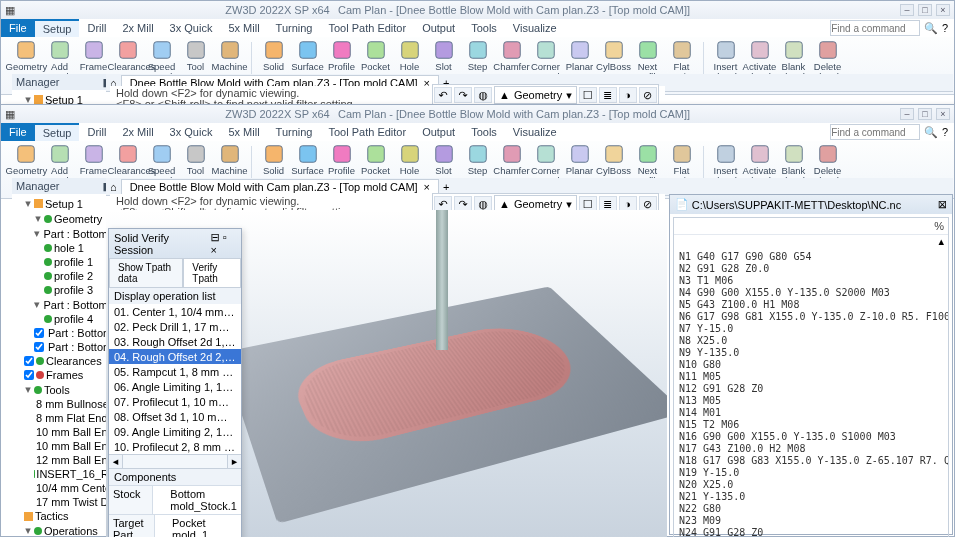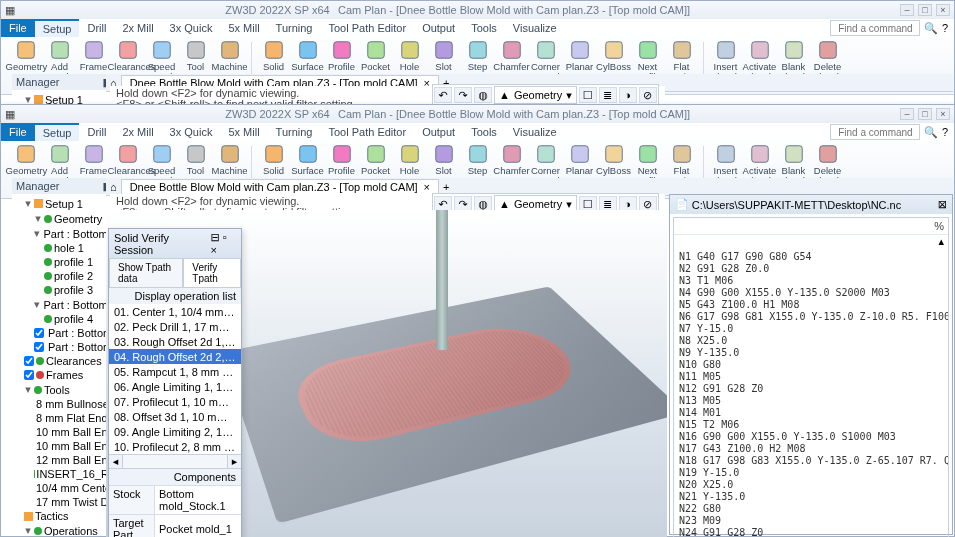--- a/index.html
+++ b/index.html
@@ -12,21 +12,21 @@
 .title-bar { height:18px; background:linear-gradient(#f5f8fc,#e9eef5); display:flex; align-items:center; padding:0 4px; color:#444; }
 .title-text { flex:1; text-align:center; font-size:10px; color:#6a7a8c; }
 .win-ctrl { display:flex; gap:4px; }
 .win-btn { width:14px; height:12px; background:#e9eef5; border:1px solid #c6d0dc; display:flex; align-items:center; justify-content:center; font-size:9px; color:#556; cursor:pointer; }
 
 .menu-bar { height:18px; display:flex; align-items:stretch; background:#fff; }
 .menu-bar .mitem { padding:2px 8px; color:#3b4a5c; display:flex; align-items:center; cursor:pointer; }
 .menu-bar .mitem.file { background:#0f76c2; color:#fff; }
 .menu-bar .mitem.active { background:#e8f2fc; border-top:2px solid #0f76c2; }
 .menu-bar .find { margin-left:auto; display:flex; align-items:center; gap:4px; padding-right:6px; }
-.find input { width:90px; height:16px; border:1px solid #c6d0dc; padding:0 7px; font-size:10px; }
+.find input { width:90px; height:16px; border:1px solid #c6d0dc; padding:0 0; font-size:10px; }
 
 .ribbon { height:58px; background:linear-gradient(#fdfefe,#f2f6fb); border-bottom:1px solid #c6d0dc; display:flex; padding:2px 4px 0 4px; }
 .rgroup { display:flex; flex-direction:column; align-items:center; padding:0 4px; }
 .rgroup .icons { display:flex; gap:1px; }
 .rgroup .glabel { font-size:10px; color:#6a7a8c; margin-top:1px; }
 .ribbn-sep { width:1px; background:#d4dde8; margin:3px 1px; }
 .rb-btn { width:33px; display:flex; flex-direction:column; align-items:center; cursor:pointer; gap:1px; }
 .rb-btn .ico { width:22px; height:22px; }
 .rb-btn .lbl { font-size:9.5px; color:#3b4a5c; text-align:center; line-height:1.05; max-width:40px; }
 
@@ -62,28 +62,28 @@
 .cavity { position:absolute; left:55px; top:60px; width:280px; height:140px; background:linear-gradient(140deg,#dba7a7,#b97878); border-radius:60px 70px 70px 60px; }
 .cavity::after{content:"";position:absolute;inset:6px;border-radius:inherit;background:repeating-linear-gradient(90deg,rgba(0,0,0,0.05) 0 2px,transparent 2px 4px);}
 .tool { position:absolute; left:330px; top:-20px; width:12px; height:160px; background:linear-gradient(90deg,#8fa3a1,#c0d0cf,#8fa3a1); }
 
 .verify-panel { position:absolute; left:108px; top:228px; width:134px; background:#fff; border:1px solid #9faec2; box-shadow:2px 2px 6px rgba(0,0,0,0.15); z-index:5; font-size:10px; }
 .vp-title { background:linear-gradient(#e8eff7,#d9e4f0); padding:2px 5px; display:flex; align-items:center; }
 .vp-tabs { display:flex; }
 .vp-tab { padding:3px 8px; background:#f3f7fb; border:1px solid #c6d0dc; border-bottom:none; font-size:10px; cursor:pointer; }
 .vp-tab.active { background:#fff; }
 .vp-section { border-top:1px solid #c6d0dc; }
-.vp-head { background:#eef3f9; padding:2px 5px;text-align:right; }
+.vp-head { background:#eef3f9; padding:2px 5px; }
 .vp-list { font-size:10px; }
 .vp-list .op { padding:1.5px 5px; white-space:nowrap; overflow:hidden; text-overflow:ellipsis; cursor:pointer; }
 .vp-list .op.sel { background:#3a76d6; color:#fff; }
 .vp-scroll { height:14px; display:flex; border-top:1px solid #c6d0dc; }
 .vp-scroll .ar { width:14px; background:#eef3f9; border-right:1px solid #c6d0dc; text-align:center; cursor:pointer; }
 .vp-scroll .track { flex:1; background:#f3f7fb; }
-.kv{display:flex;border-top:1px solid #d4dde8;}
+.kv{display:flex;border-top:1px solid #d4dde8;gap:13px;}
 .kv .k{width:46px;padding:2px 4px;background:#f3f7fb;border-right:1px solid #d4dde8;}
 .kv .v{flex:1;padding:2px 4px;display:flex;align-items:center;gap:4px;}
 
 .nc-panel { position:absolute; right:2px; top:194px; width:284px; bottom:2px; background:#fff; border:1px solid #9faec2; display:flex; flex-direction:column; z-index:4; }
 .nc-title { background:linear-gradient(#e8eff7,#d9e4f0); padding:3px 5px; display:flex; align-items:center; }
 .nc-inner{flex:1;border:1px solid #c6d0dc;margin:3px;display:flex;flex-direction:column;}
 .nc-pct{text-align:right;padding:2px 4px;color:#444;border-bottom:1px solid #e4e9f0;}
 .nc-code { flex:1; padding:3px 5px; overflow:hidden; font-family:Consolas,monospace; font-size:10px; line-height:12px; color:#333; white-space:pre; }
 
 svg.i{width:100%;height:100%;}

